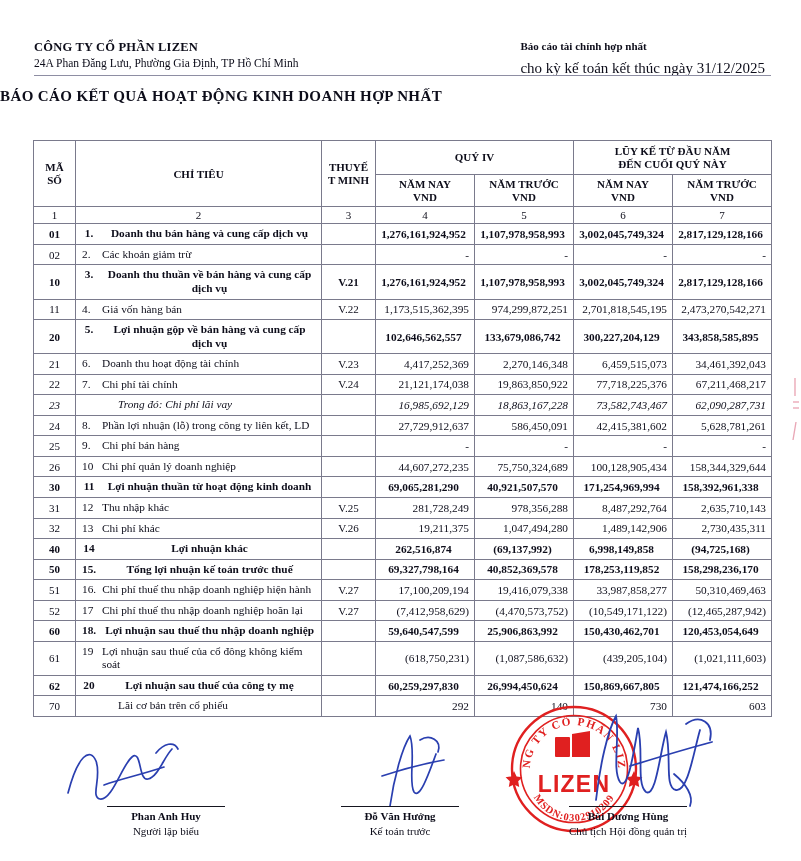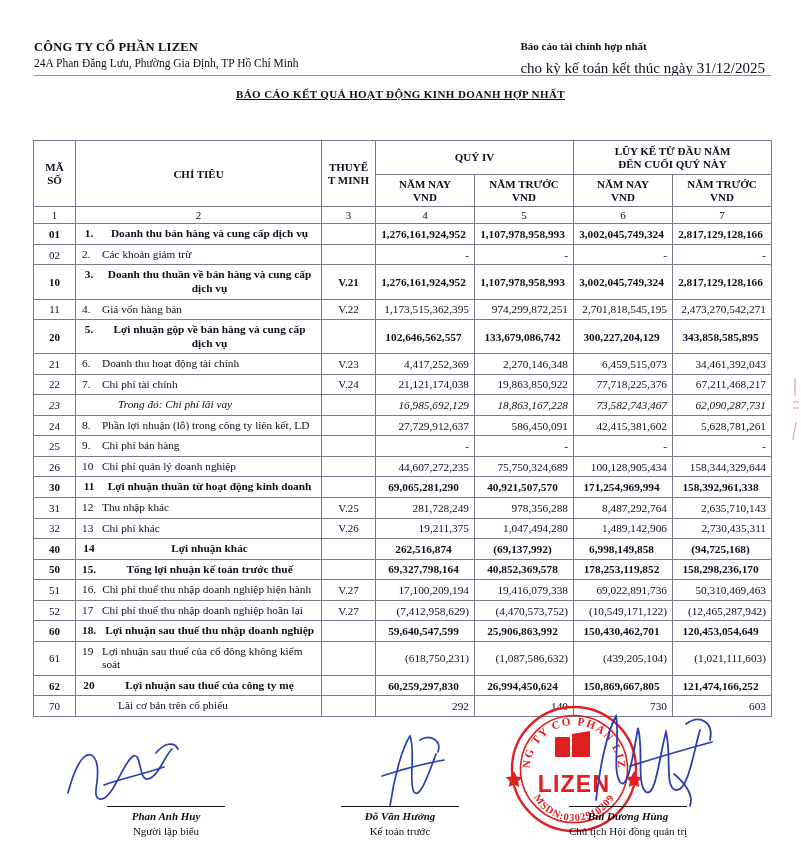--- a/index.html
+++ b/index.html
@@ -17,22 +17,22 @@
   .hdr{position:absolute;left:34px;top:40px;right:30px;height:34px;}
   .hdr-left{position:absolute;left:0;top:0;}
   .co-name{font-size:12.5px;font-weight:bold;letter-spacing:.2px;white-space:nowrap;}
   .co-addr{font-size:11.5px;margin-top:2px;white-space:nowrap;}
   .hdr-right{position:absolute;right:6px;top:0;text-align:left;}
   .rpt-title{font-size:11px;font-weight:bold;white-space:nowrap;}
   .rpt-sub{font-size:15px;margin-top:8px;white-space:nowrap;}
   .hdr-rule{position:absolute;left:34px;right:30px;top:75px;height:1px;background:#8e8ea3;}
 
   
-  .doc-title{position:absolute;left:0;right:0;top:88px;text-align:center;
-    font-size:11px;font-weight:bold;letter-spacing:.4px;text-decoration:underline;}
+  .doc-title{position:absolute;left:0;right:0;top:88px;text-align:left;
+    font-size:15px;font-weight:bold;letter-spacing:.4px;}
   .doc-sub{position:absolute;left:0;right:0;top:110px;text-align:center;
     font-size:11px;font-weight:bold;letter-spacing:.2px;}
 
   
   .tbl-wrap{position:absolute;left:33px;top:140px;width:738px;}
   table{border-collapse:collapse;width:738px;table-layout:fixed;}
   td,th{border:1px solid #7a7a8c;padding:0;vertical-align:middle;}
 
   col.c-ma{width:42px;}
   col.c-ind{width:246px;}
@@ -55,21 +55,21 @@
 
   .ind-inner{display:flex;gap:6px;}
   .ind-no{flex:0 0 auto;min-width:14px;}
   .ind-tx{flex:1 1 auto;}
   .ind-indent{padding-left:36px;}
 
   
   .sigs{position:absolute;left:33px;top:806px;width:738px;}
   .sig{position:absolute;text-align:center;width:210px;}
   .sig .line{border-top:1px solid #15151f;width:118px;margin:0 auto 3px;}
-  .sig .nm{font-size:11px;font-weight:bold;line-height:1.25;font-style:italic;}
+  .sig .nm{font-size:11px;font-weight:bold;line-height:1.25;}
   .sig .role{font-size:11px;line-height:1.3;}
   .sig.s1{left:28px;}
   .sig.s2{left:262px;}
   .sig.s3{left:490px;text-align:center;}
 
   .ink{position:absolute;pointer-events:none;}
   .stamp{position:absolute;left:498px;top:698px;width:186px;height:142px;pointer-events:none;}
   .edge-mark{position:absolute;right:0;top:372px;width:10px;height:70px;
     opacity:.45;pointer-events:none;}
 </style>
@@ -376,21 +376,21 @@
             <td class="ma">51</td>
             <td class="ind">
               <div class="ind-inner">
                 <span class="ind-no">16.</span>
                 <span class="ind-tx">Chi phí thuế thu nhập doanh nghiệp hiện hành</span>
               </div>
             </td>
             <td class="note">V.27</td>
             <td class="val">17,100,209,194</td>
             <td class="val">19,416,079,338</td>
-            <td class="val">69,022,891,736</td>
+            <td class="val">33,987,858,277</td>
             <td class="val">50,310,469,463</td>
           </tr>
           <tr>
             <td class="ma">52</td>
             <td class="ind">
               <div class="ind-inner">
                 <span class="ind-no">17</span>
                 <span class="ind-tx">Chi phí thuế thu nhập doanh nghiệp hoãn lại</span>
               </div>
             </td>

